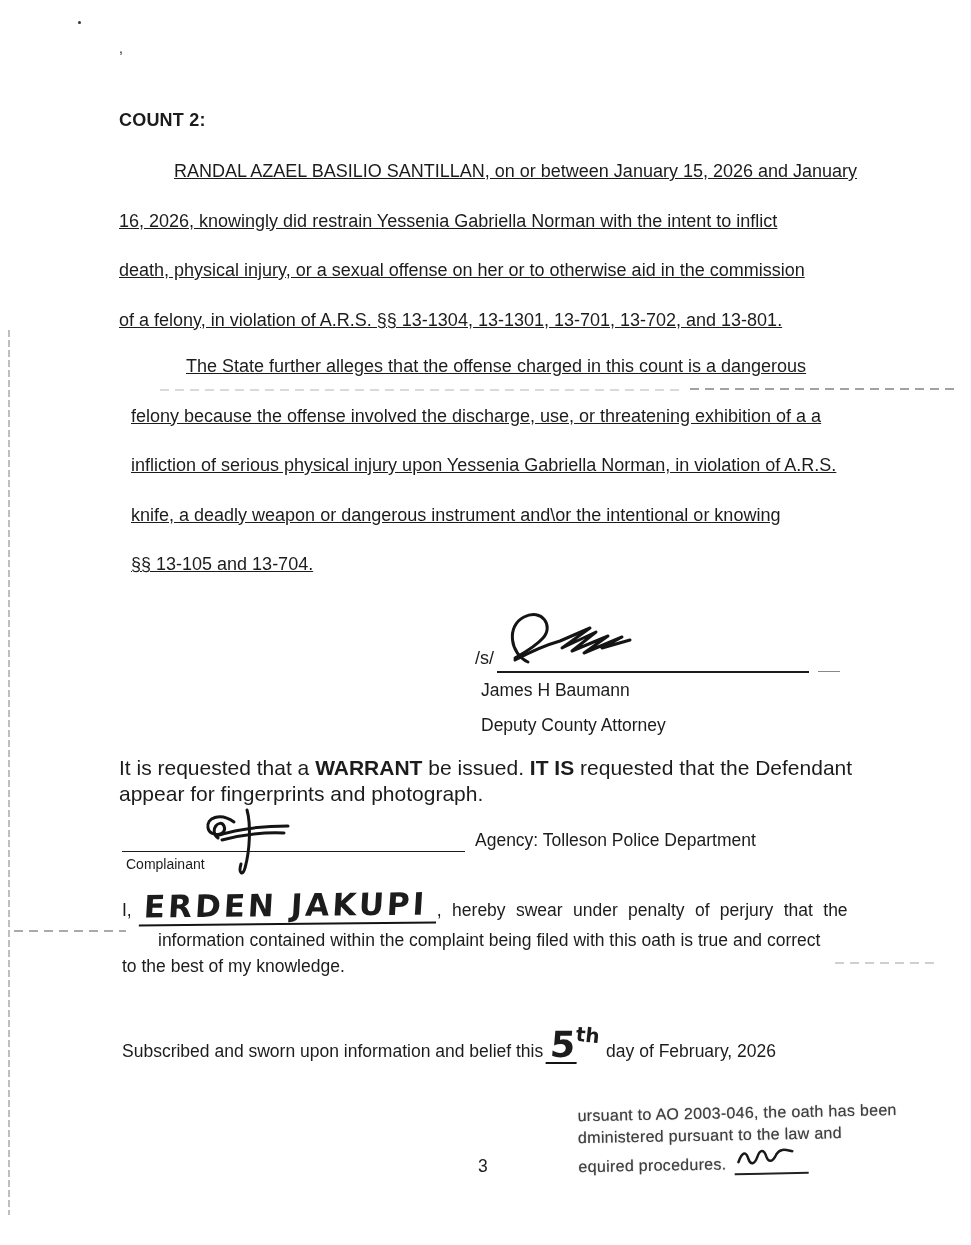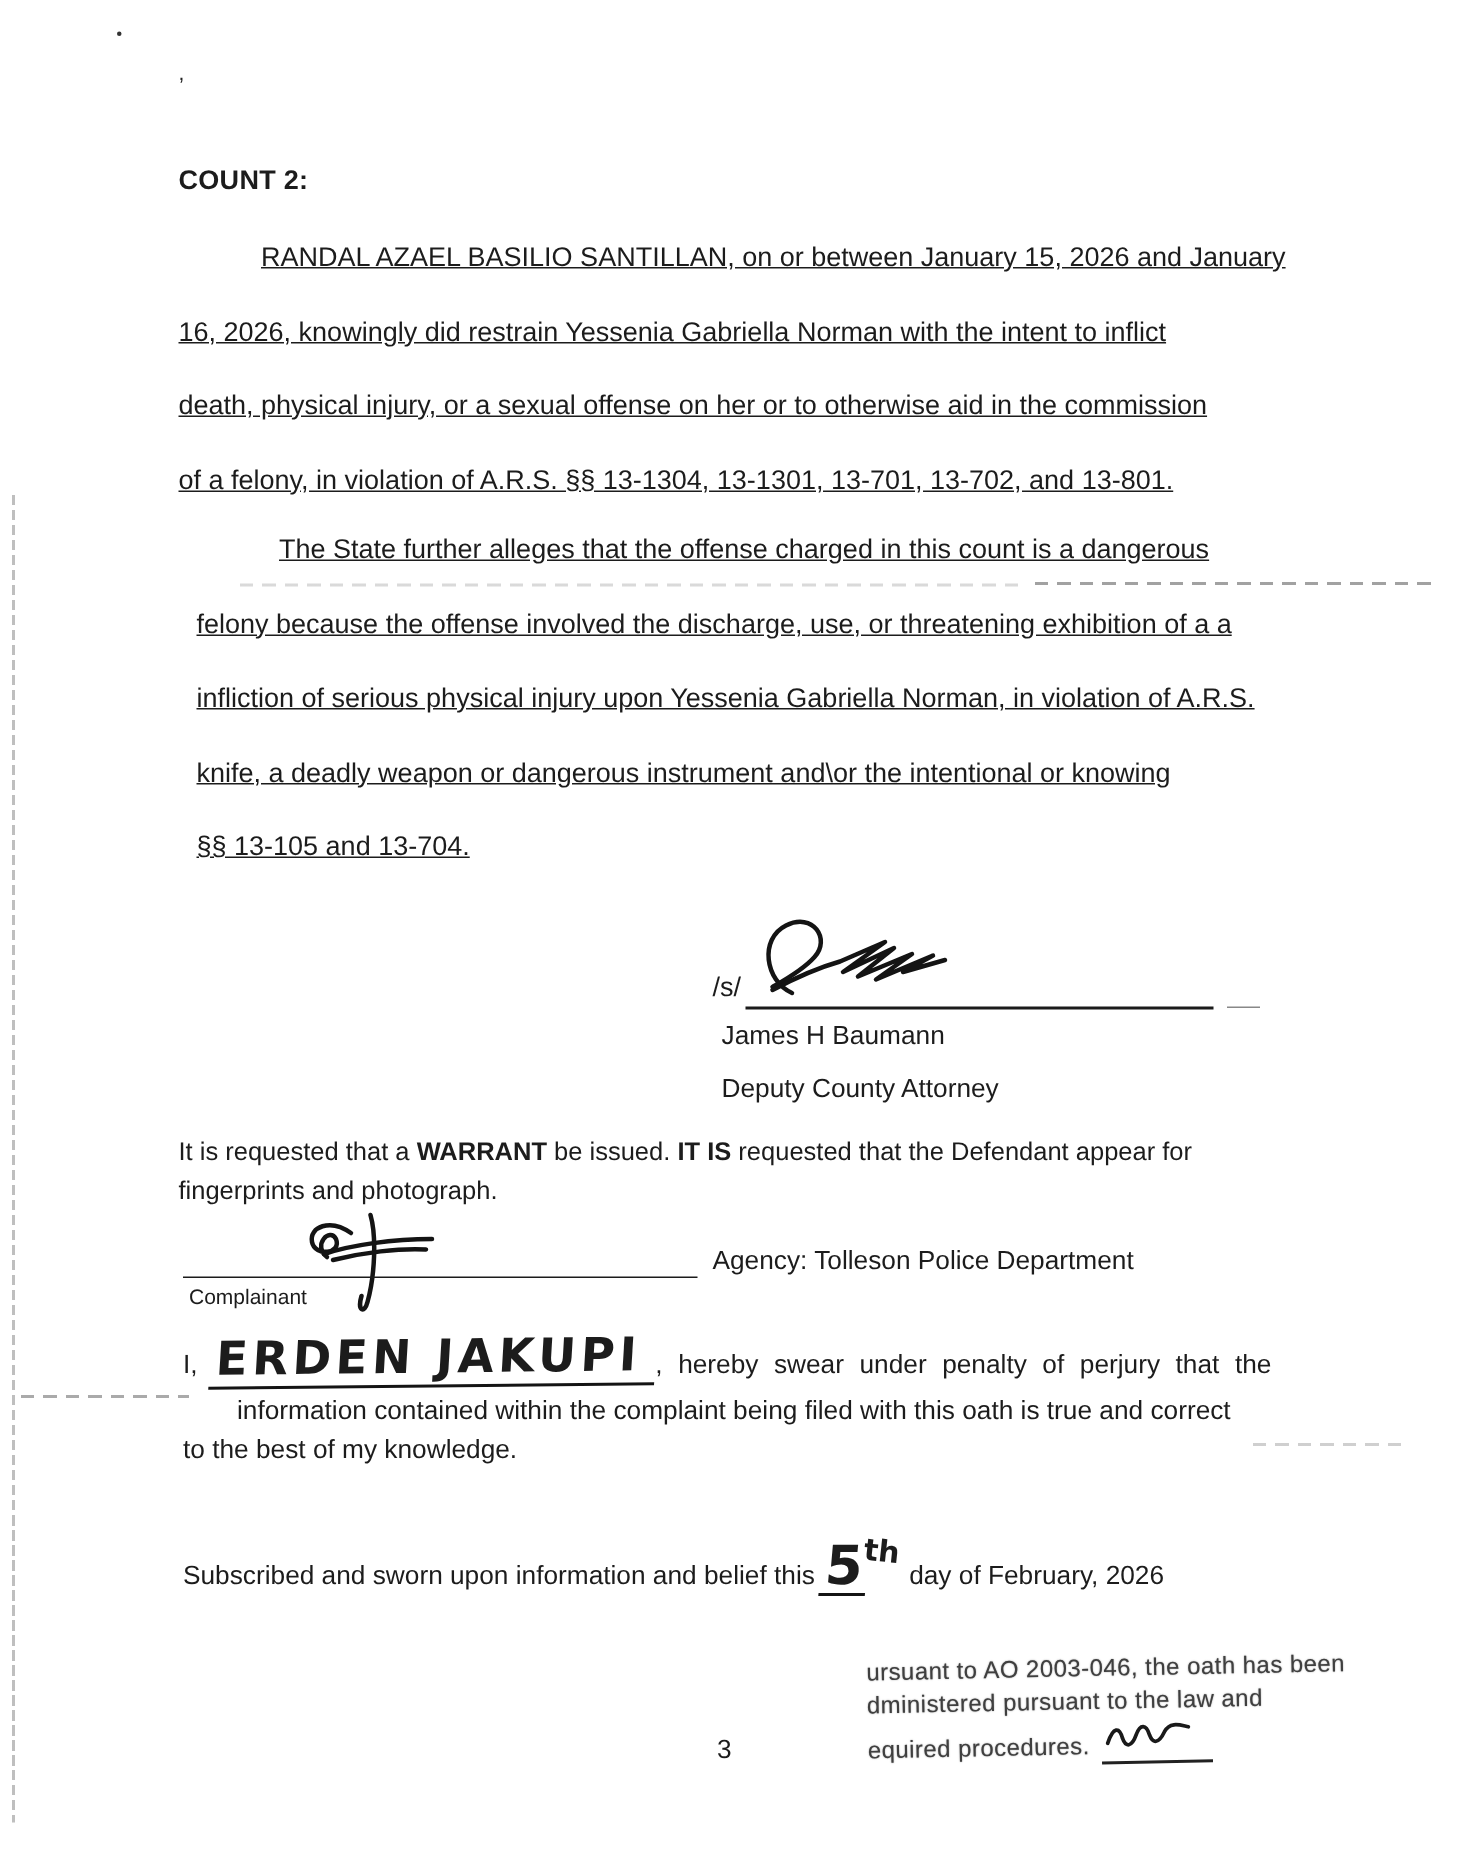--- a/index.html
+++ b/index.html
@@ -30,21 +30,21 @@
   .sig-scribble { left:498px; top:610px; }
   .s-mark { left:475px; top:648px; font-size:18px; }
   .sig-line { left:497px; top:671px; width:312px; border-top:2px solid #1b1b1b; }
   .sig-line-tail { left:818px; top:671px; width:22px; border-top:1px solid #555; opacity:.7; }
   .attorney-name { left:481px; top:680px; font-size:17.5px; }
   .attorney-title { left:481px; top:715px; font-size:17.5px; }
 
   
   .warrant-para {
     left:119px; top:755px; width:740px;
-    font-size:17px; line-height:26px;
+    font-size:21px; line-height:26px;
   }
   .warrant-para b { font-weight:bold; }
 
   
   .complainant-scribble { left:192px; top:806px; }
   .complainant-line { left:122px; top:851px; width:343px; border-top:1.5px solid #1b1b1b; }
   .agency-label { left:475px; top:830px; font-size:17.5px; }
   .complainant-label { left:126px; top:856px; font-size:14px; }
 
   

